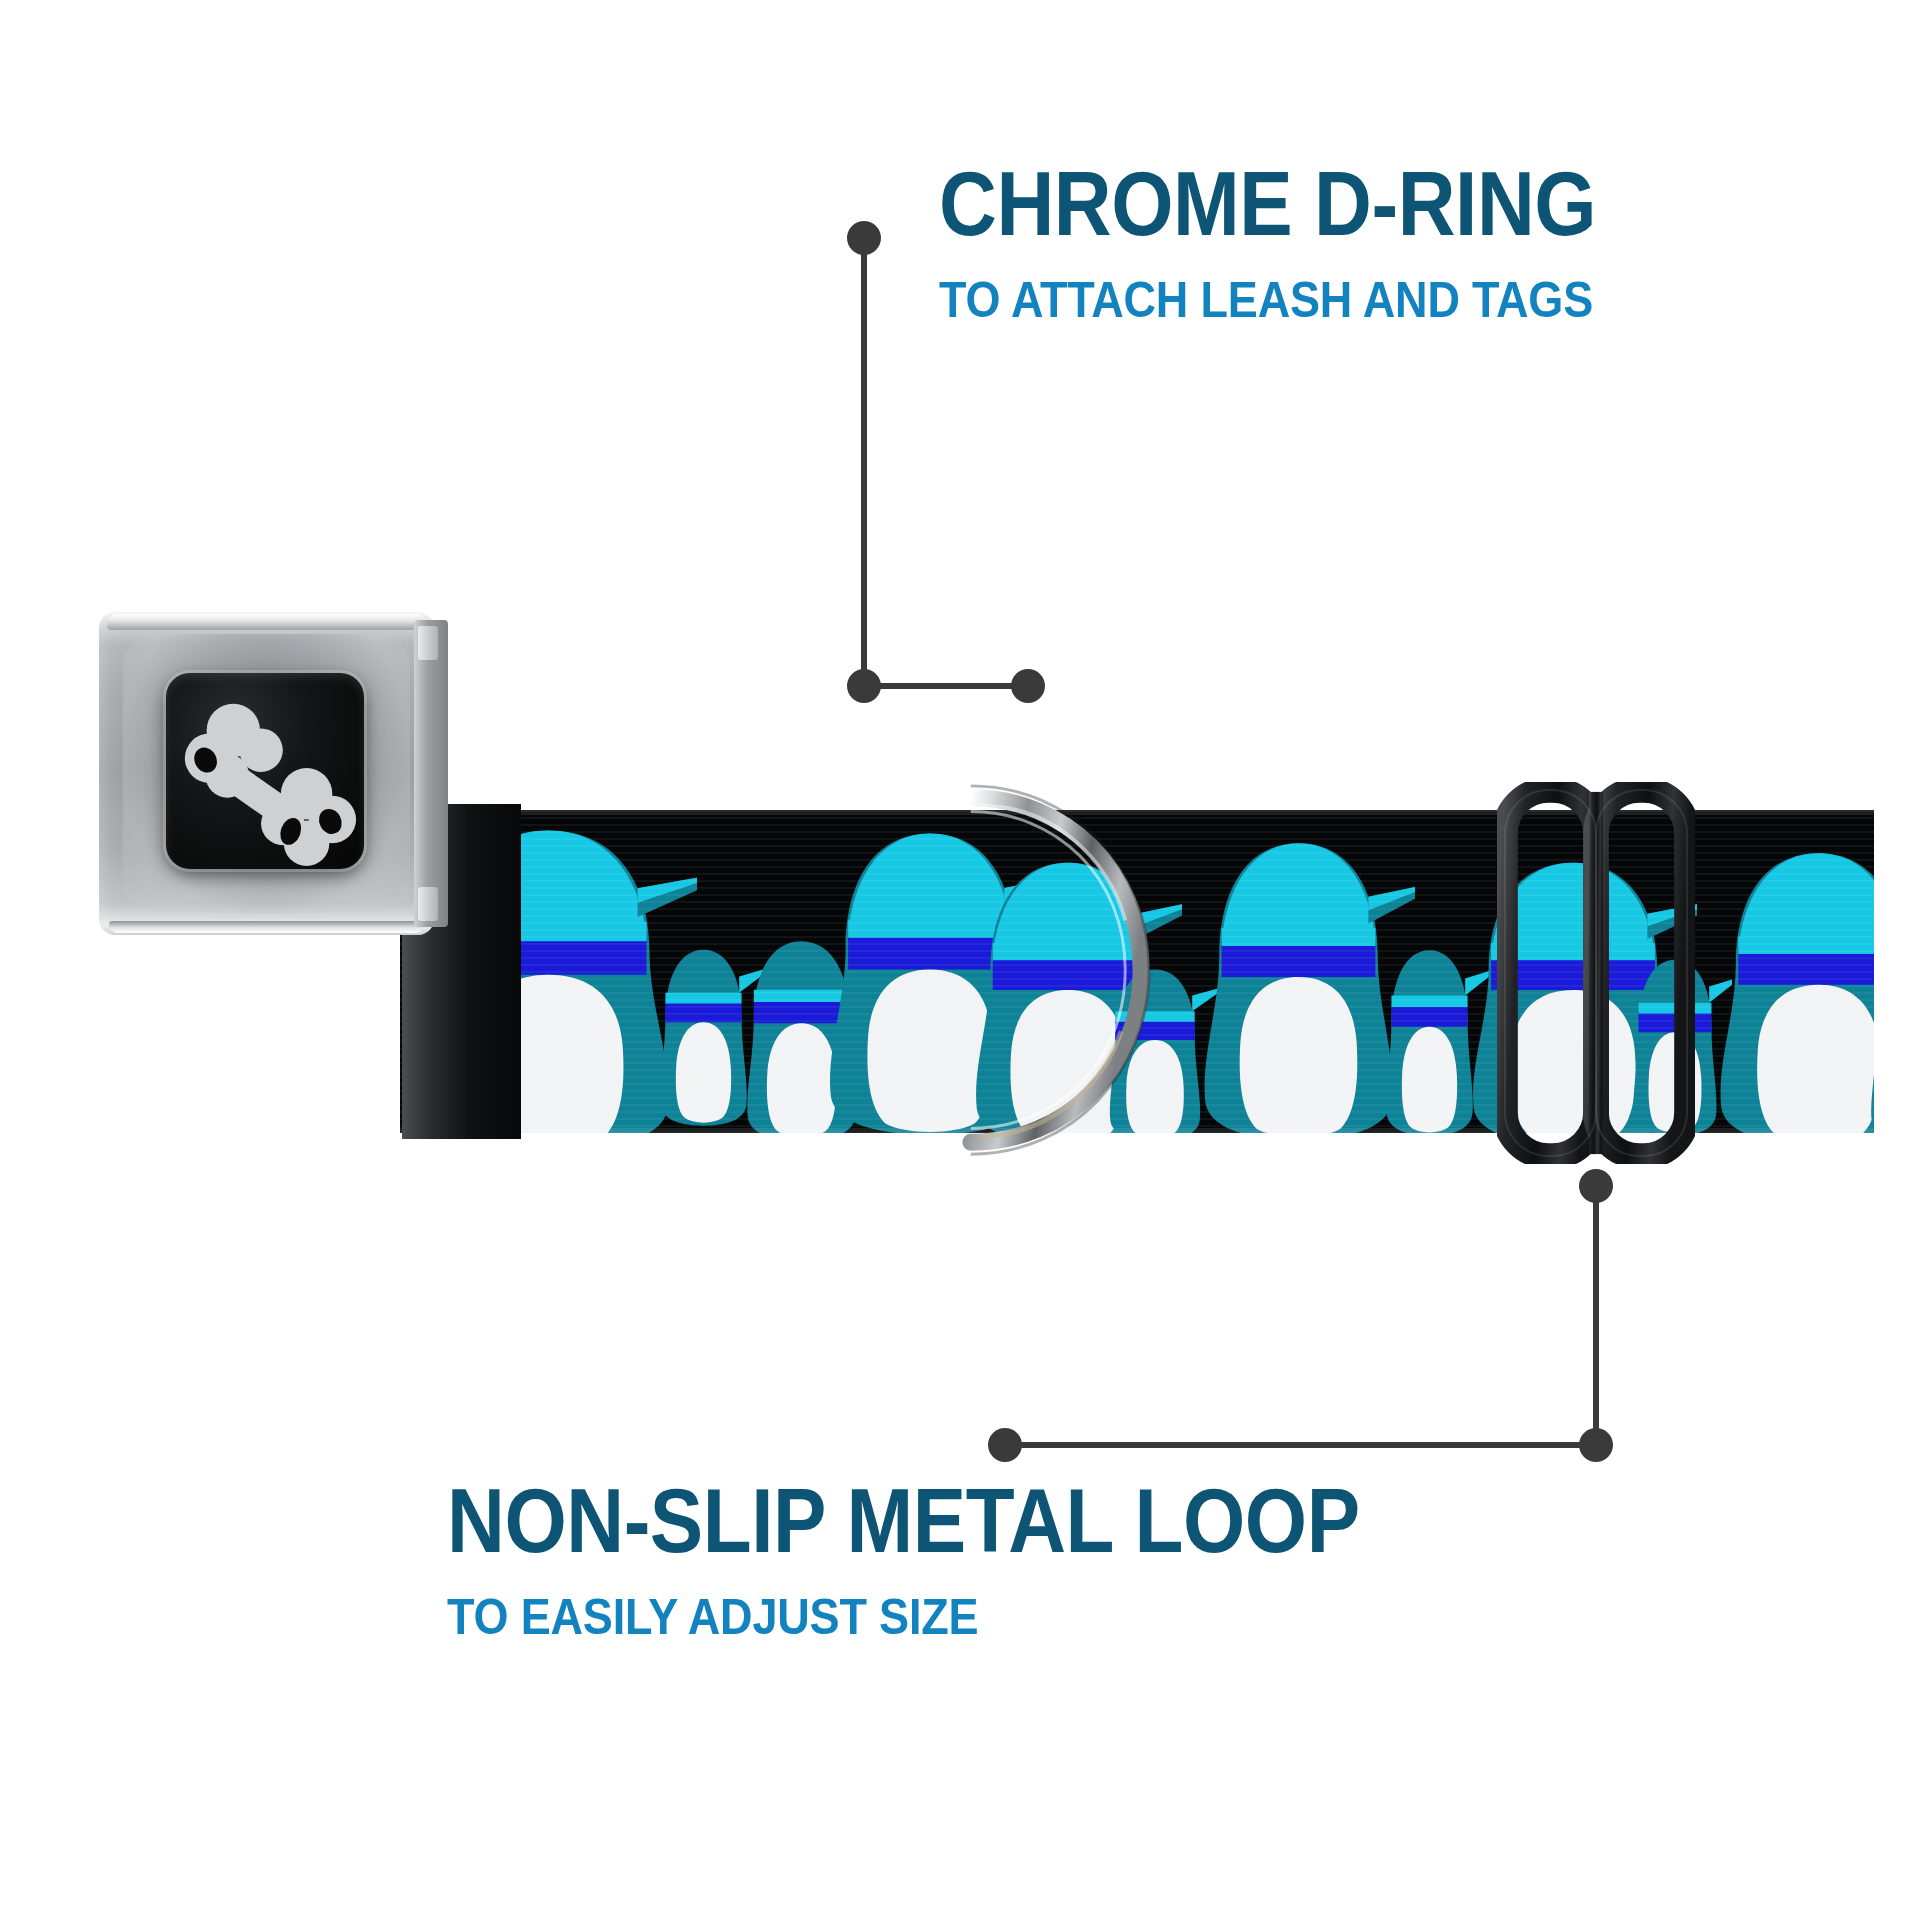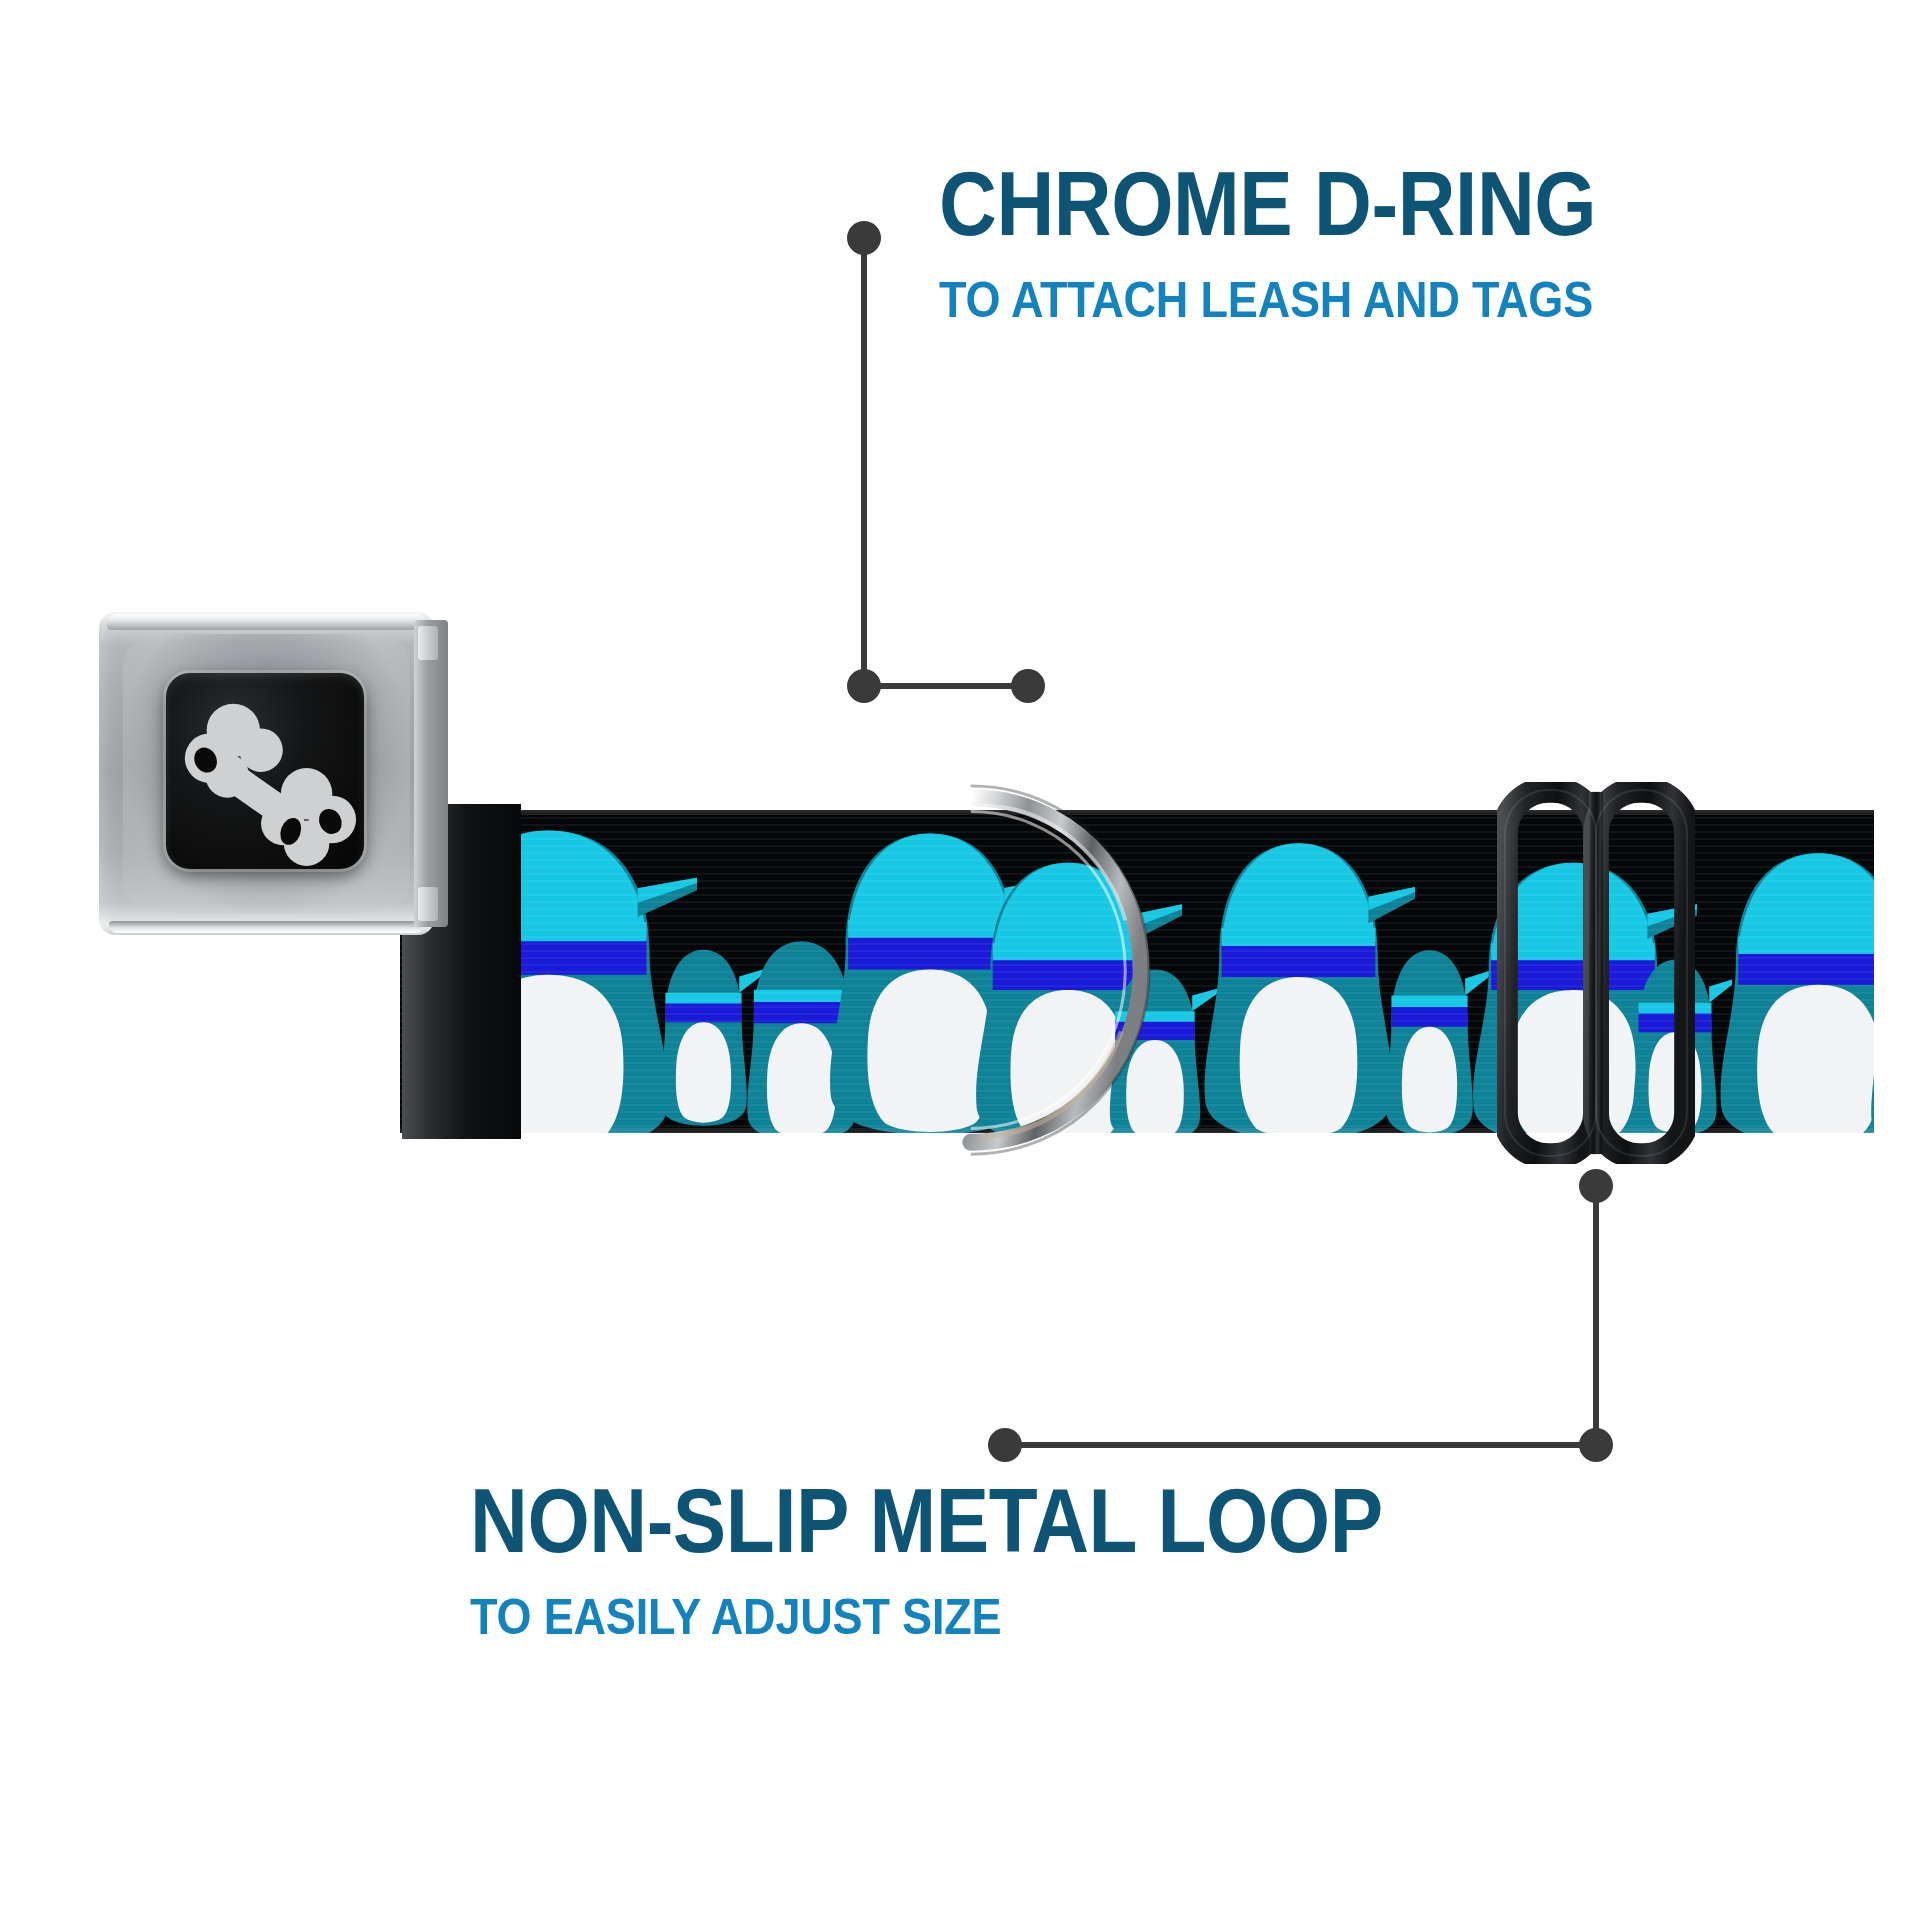--- a/index.html
+++ b/index.html
@@ -38,21 +38,21 @@
     line-height: 1.0;
     white-space: nowrap;
     transform: scaleX(0.9);
     transform-origin: left center;
   }
 
   #callout-top { left: 939px; top: 158px; }
   #callout-top .callout-title { font-size: 91px; }
   #callout-top .callout-sub  { font-size: 50px; margin-top: 26px; }
 
-  #callout-bottom { left: 470px; top: 1475px; }
+  #callout-bottom { left: 447px; top: 1475px; }
   #callout-bottom .callout-title { font-size: 91px; }
   #callout-bottom .callout-sub  { font-size: 50px; margin-top: 26px; }
 
   
   .leader-dot {
     position: absolute;
     width: 34px; height: 34px;
     border-radius: 50%;
     background: #3a3a3a;
     transform: translate(-50%, -50%);

